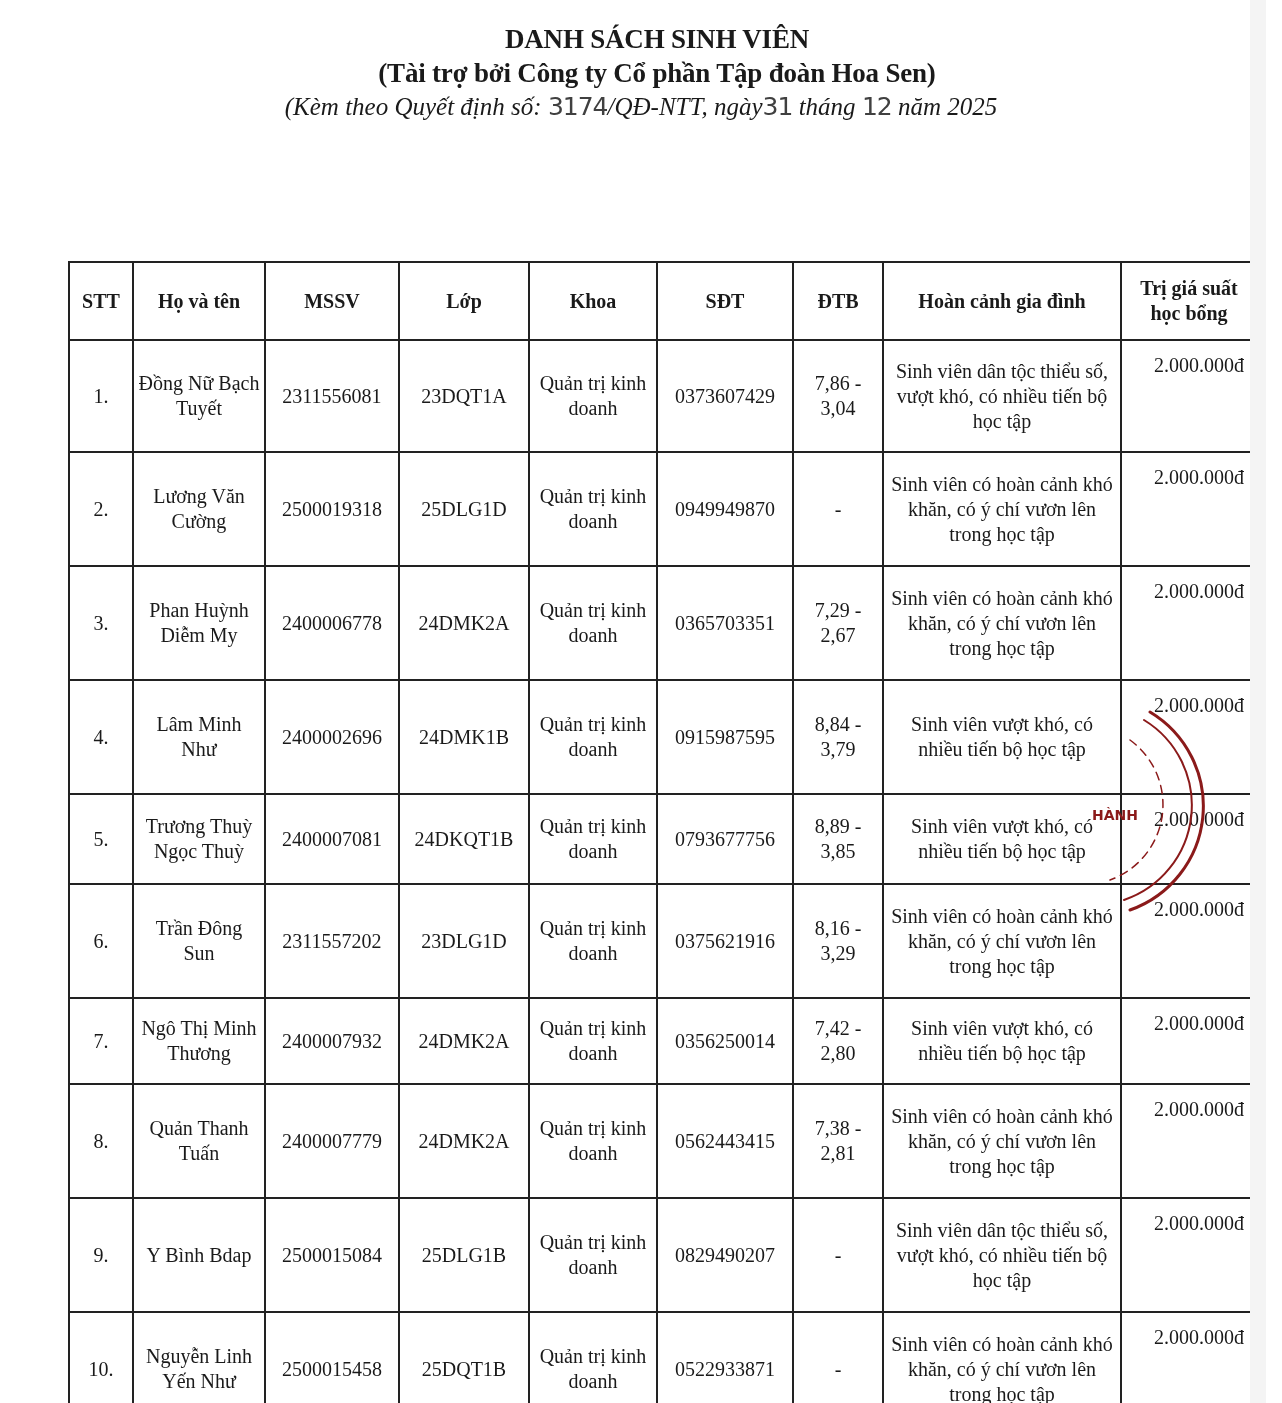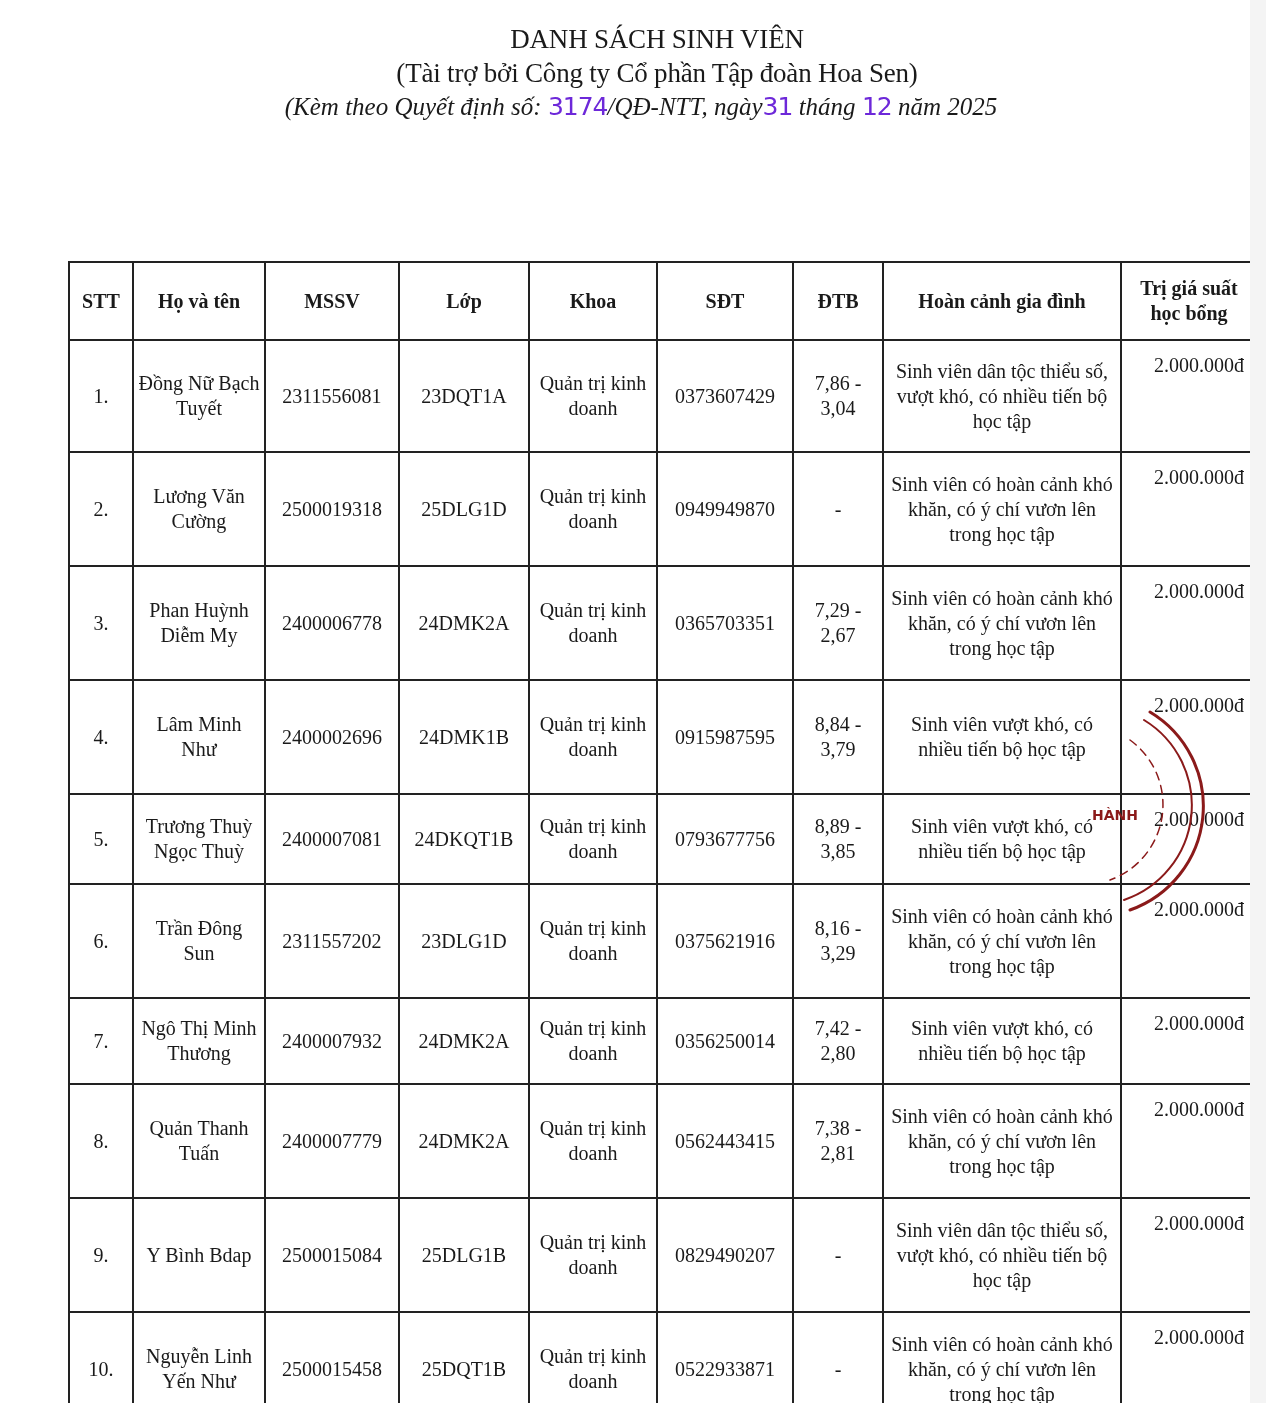--- a/index.html
+++ b/index.html
@@ -28,35 +28,35 @@
       width: 16px; height: 1403px;
       background: #f4f4f4;
     }
     .header {
       position: absolute;
       left: 0; top: 22px;
       width: 1282px;
       text-align: center;
     }
     .title-line {
-      font-weight: normal;
+      font-weight: bold;
       font-size: 27px;
       line-height: 34px;
       letter-spacing: -0.2px;
       padding-left: 32px;
     }
     .sub-line {
       font-style: italic;
       font-size: 25px;
       line-height: 33px;
     }
     .hand {
       font-family: "DejaVu Sans", sans-serif;
       font-style: normal;
-      color: #6d28d9;
+      color: #404040;
       font-size: 25px;
       letter-spacing: -1px;
     }
     table.roster {
       position: absolute;
       left: 68px;
       top: 261px;
       width: 1188px;
       border-collapse: collapse;
       table-layout: fixed;

